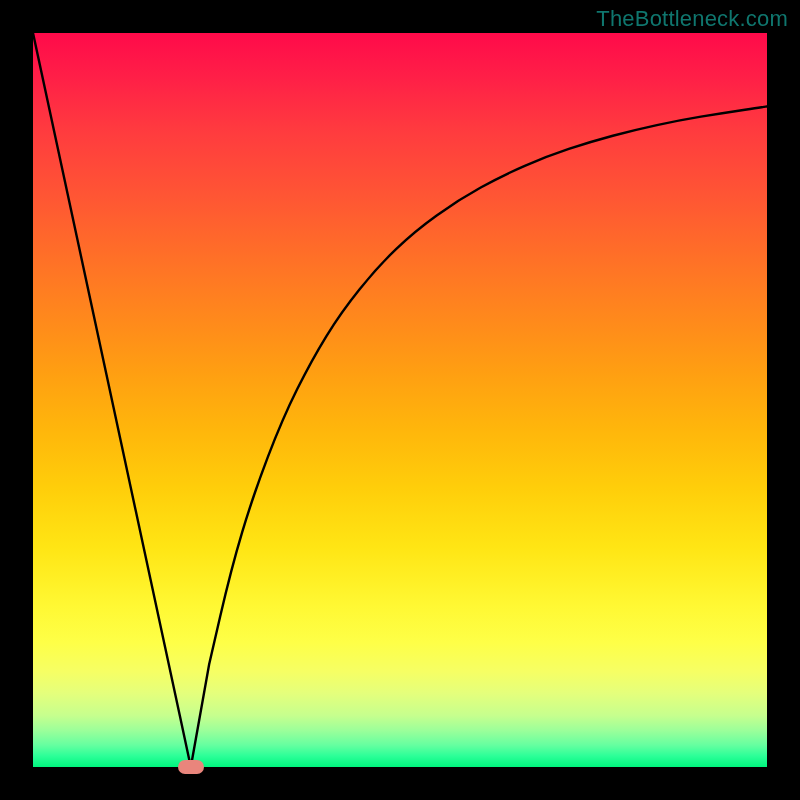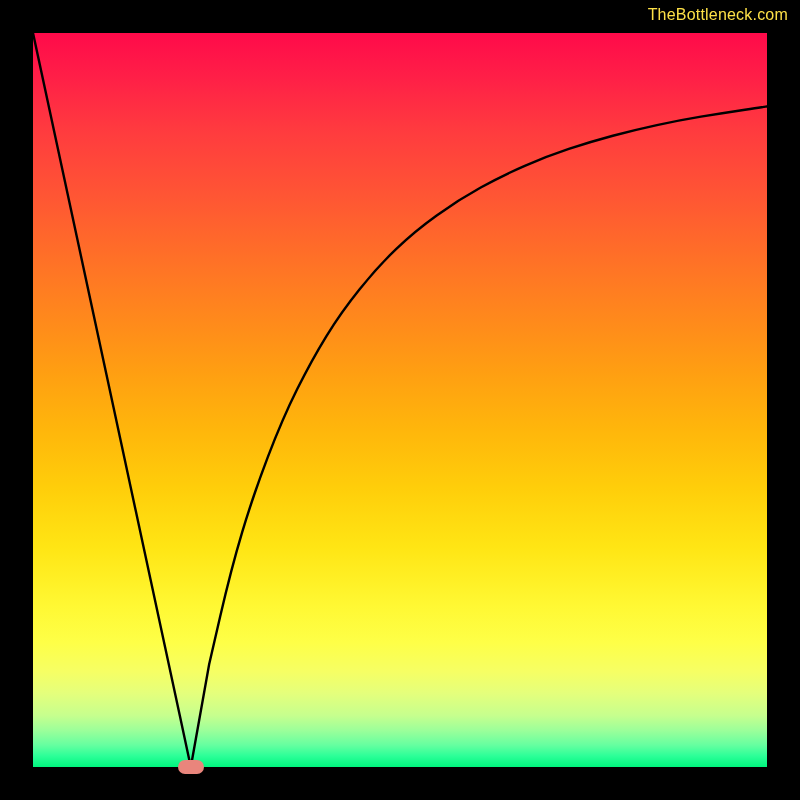--- a/index.html
+++ b/index.html
@@ -46,22 +46,22 @@
       #9cff9a 95%,
       #66ffa0 97%,
       #2cff98 98.5%,
       #00f57e 100%
     );
   }
   .watermark {
     position: absolute;
     top: 6px;
     right: 12px;
-    color: #fde047;
-    font-size: 16px;
+    color: #0f766e;
+    font-size: 22px;
     letter-spacing: 0.2px;
     font-weight: 400;
     user-select: none;
   }
   svg.curve {
     position: absolute;
     left: 0;
     top: 0;
     width: 734px;
     height: 734px;

